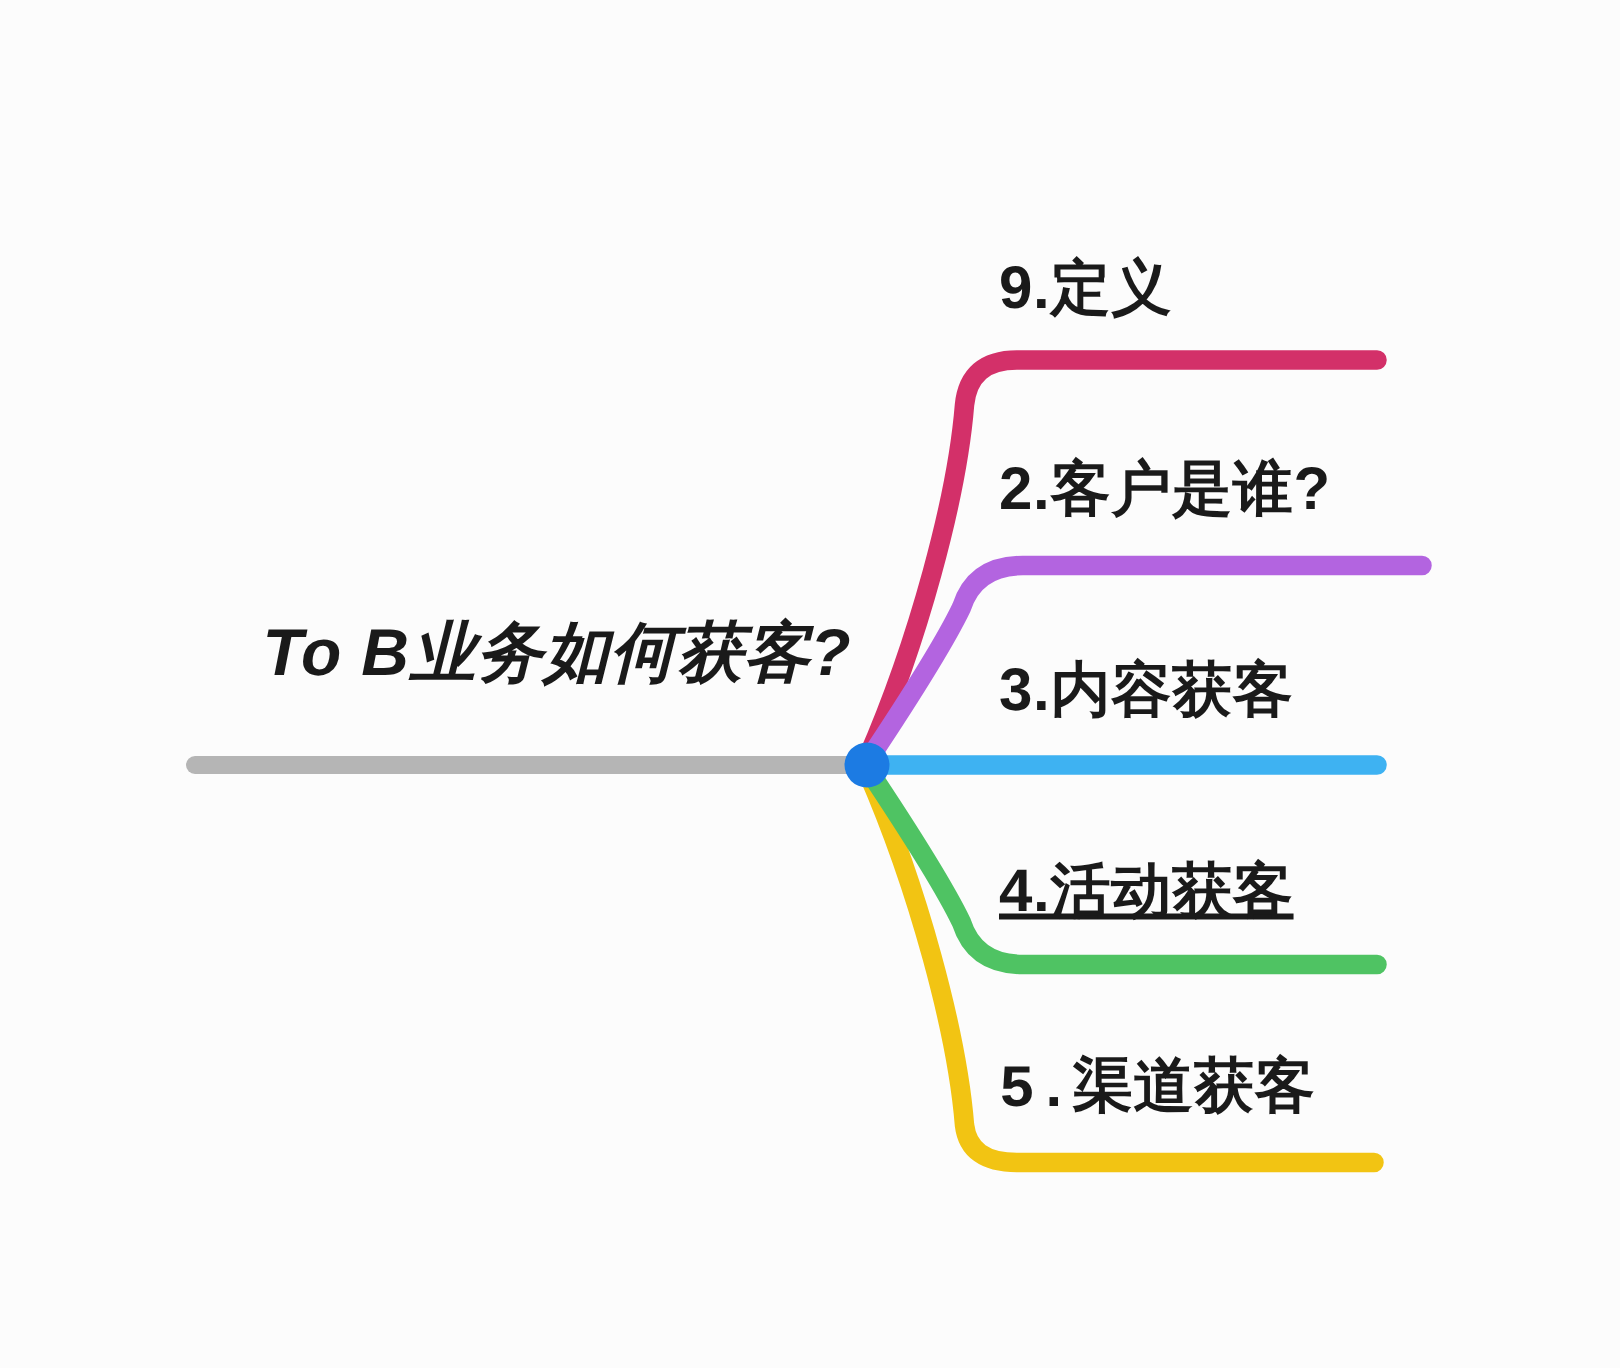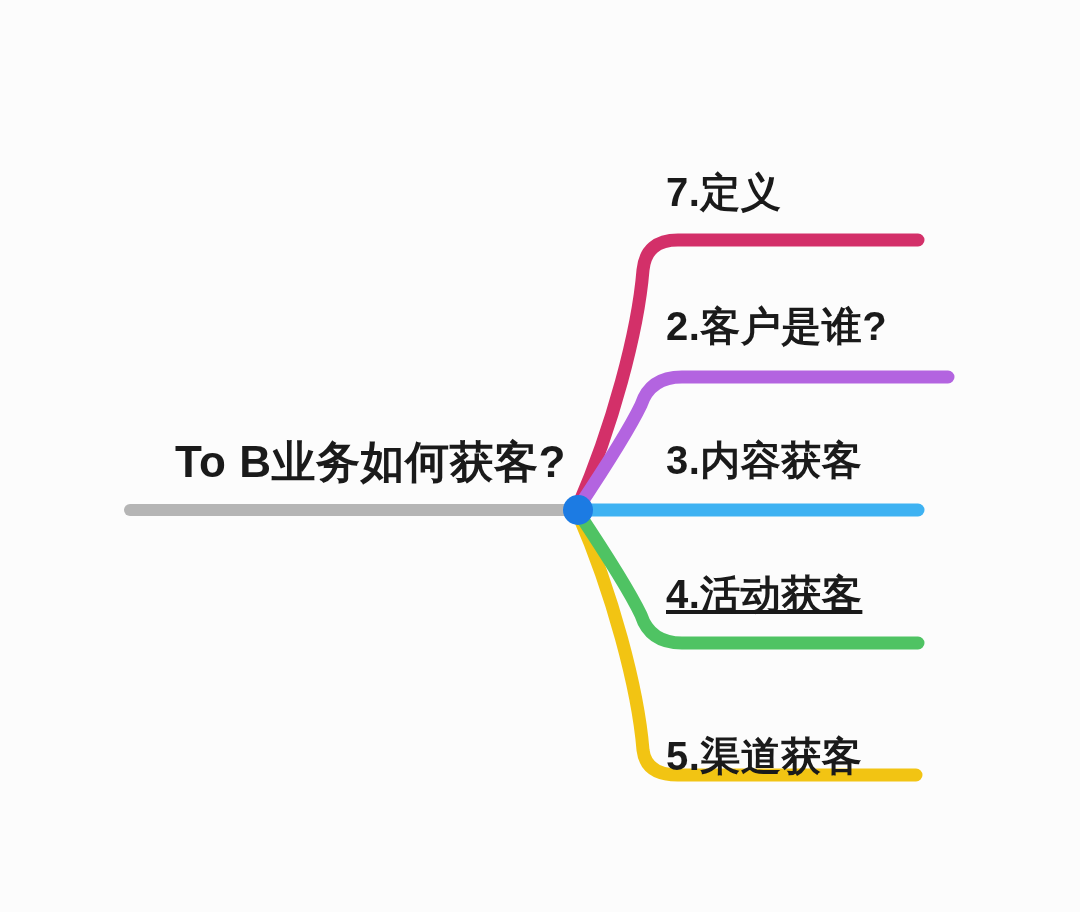--- a/index.html
+++ b/index.html
@@ -34,32 +34,33 @@
   .label {
     position: absolute;
     color: #1A1A1A;
     font-weight: bold;
     line-height: 1;
     white-space: nowrap;
     letter-spacing: 0.5px;
   }
   .root-label {
     left: 175px;
-    top: 440px;
+    top: 414px;
     font-size: 44px;
+    font-style: italic;
   }
   .branch-label {
     left: 666px;
     font-size: 40px;
   }
   .branch-label.b1 { top: 172px; }
   .branch-label.b2 { top: 306px; }
   .branch-label.b3 { top: 440px; text-align: right; }
   .branch-label.b4 { top: 574px; text-decoration: underline; }
-  .branch-label.b5 { top: 736px; }
+  .branch-label.b5 { top: 708px; font-family: Liberation Mono, monospace; }
 </style>
 </head>
 <body>
 
 <div class="stage">
 
   <svg width="1080" height="912" viewBox="0 0 1080 912">
 
     <path class="branch-path" d="M 578 506 C 612 428 638 332 643 270 Q 646 240 678 240 L 918 240" stroke="#D33069"></path>
 
@@ -71,21 +72,21 @@
 
     <path class="branch-path" d="M 578 510 L 918 510" stroke="#3EB2F2"></path>
 
     <path class="root-path" d="M 130 510 L 578 510" stroke="#B5B5B5"></path>
 
     <circle cx="578" cy="510" r="15" fill="#1C7BE3"></circle>
   </svg>
 
   <div class="label root-label">To B业务如何获客?</div>
 
-  <div class="label branch-label b1">7.定义</div>
+  <div class="label branch-label b1">9.定义</div>
 
   <div class="label branch-label b2">2.客户是谁?</div>
 
   <div class="label branch-label b3">3.内容获客</div>
 
   <div class="label branch-label b4">4.活动获客</div>
 
   <div class="label branch-label b5">5.渠道获客</div>
 
 </div>

